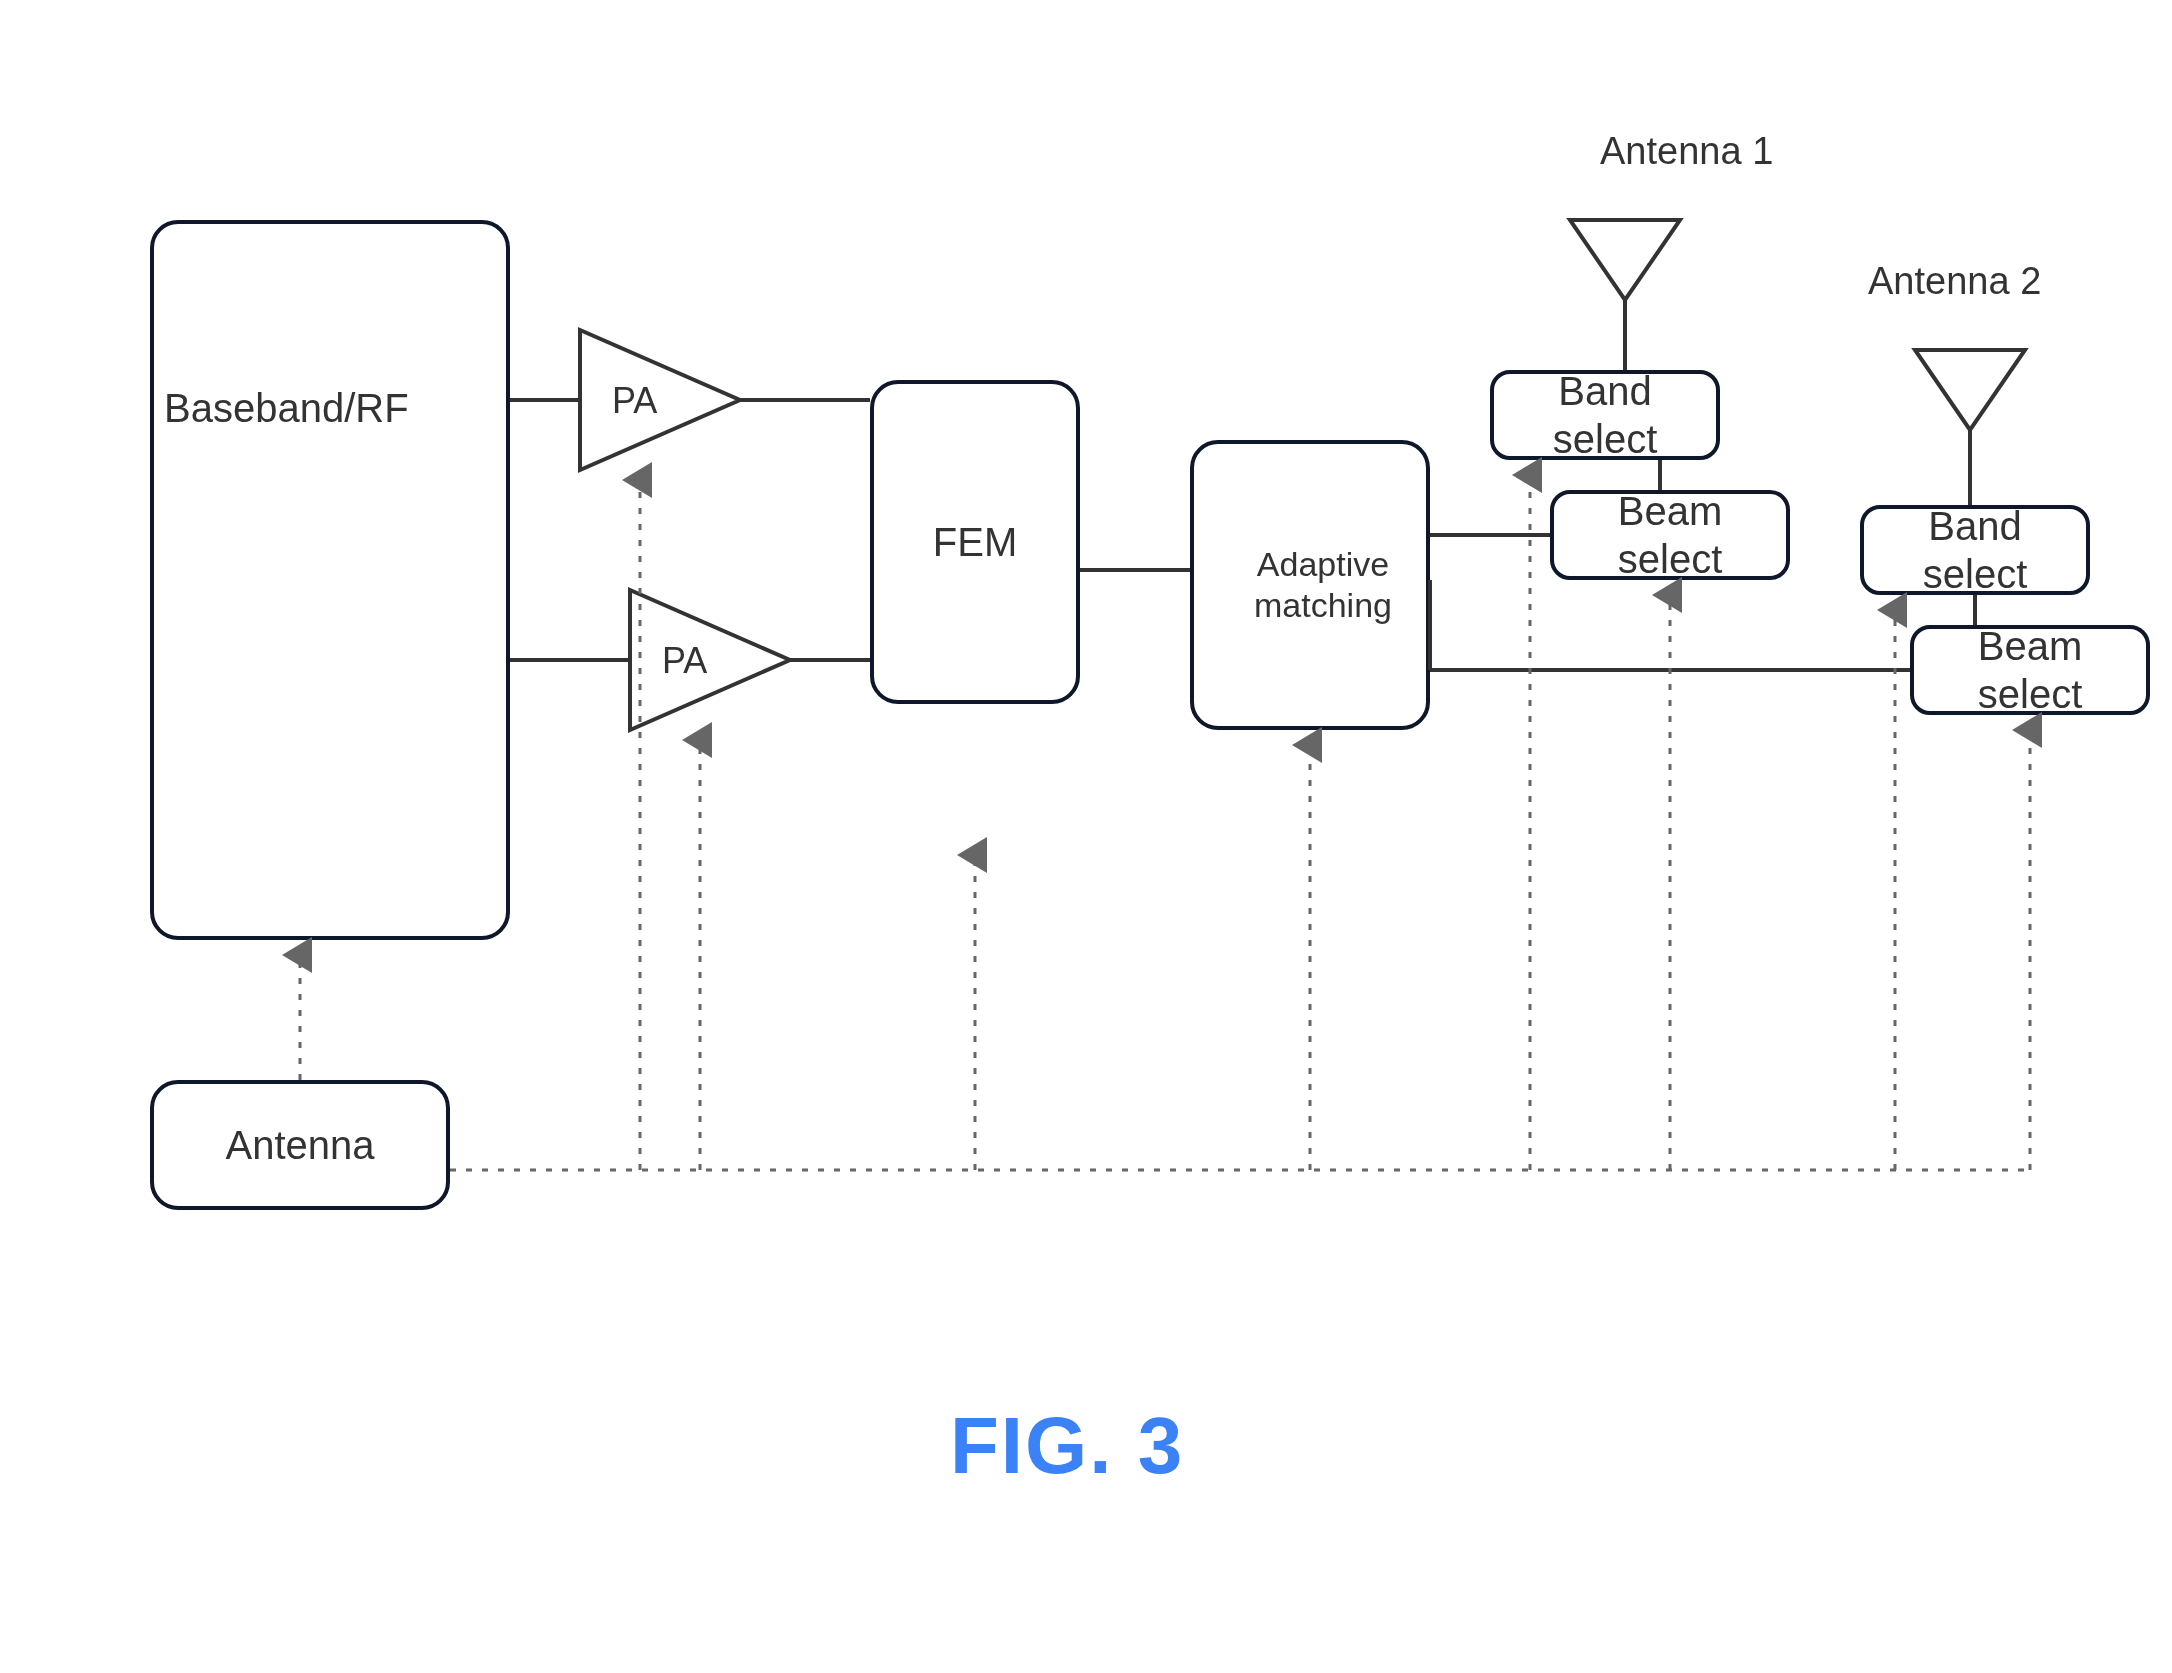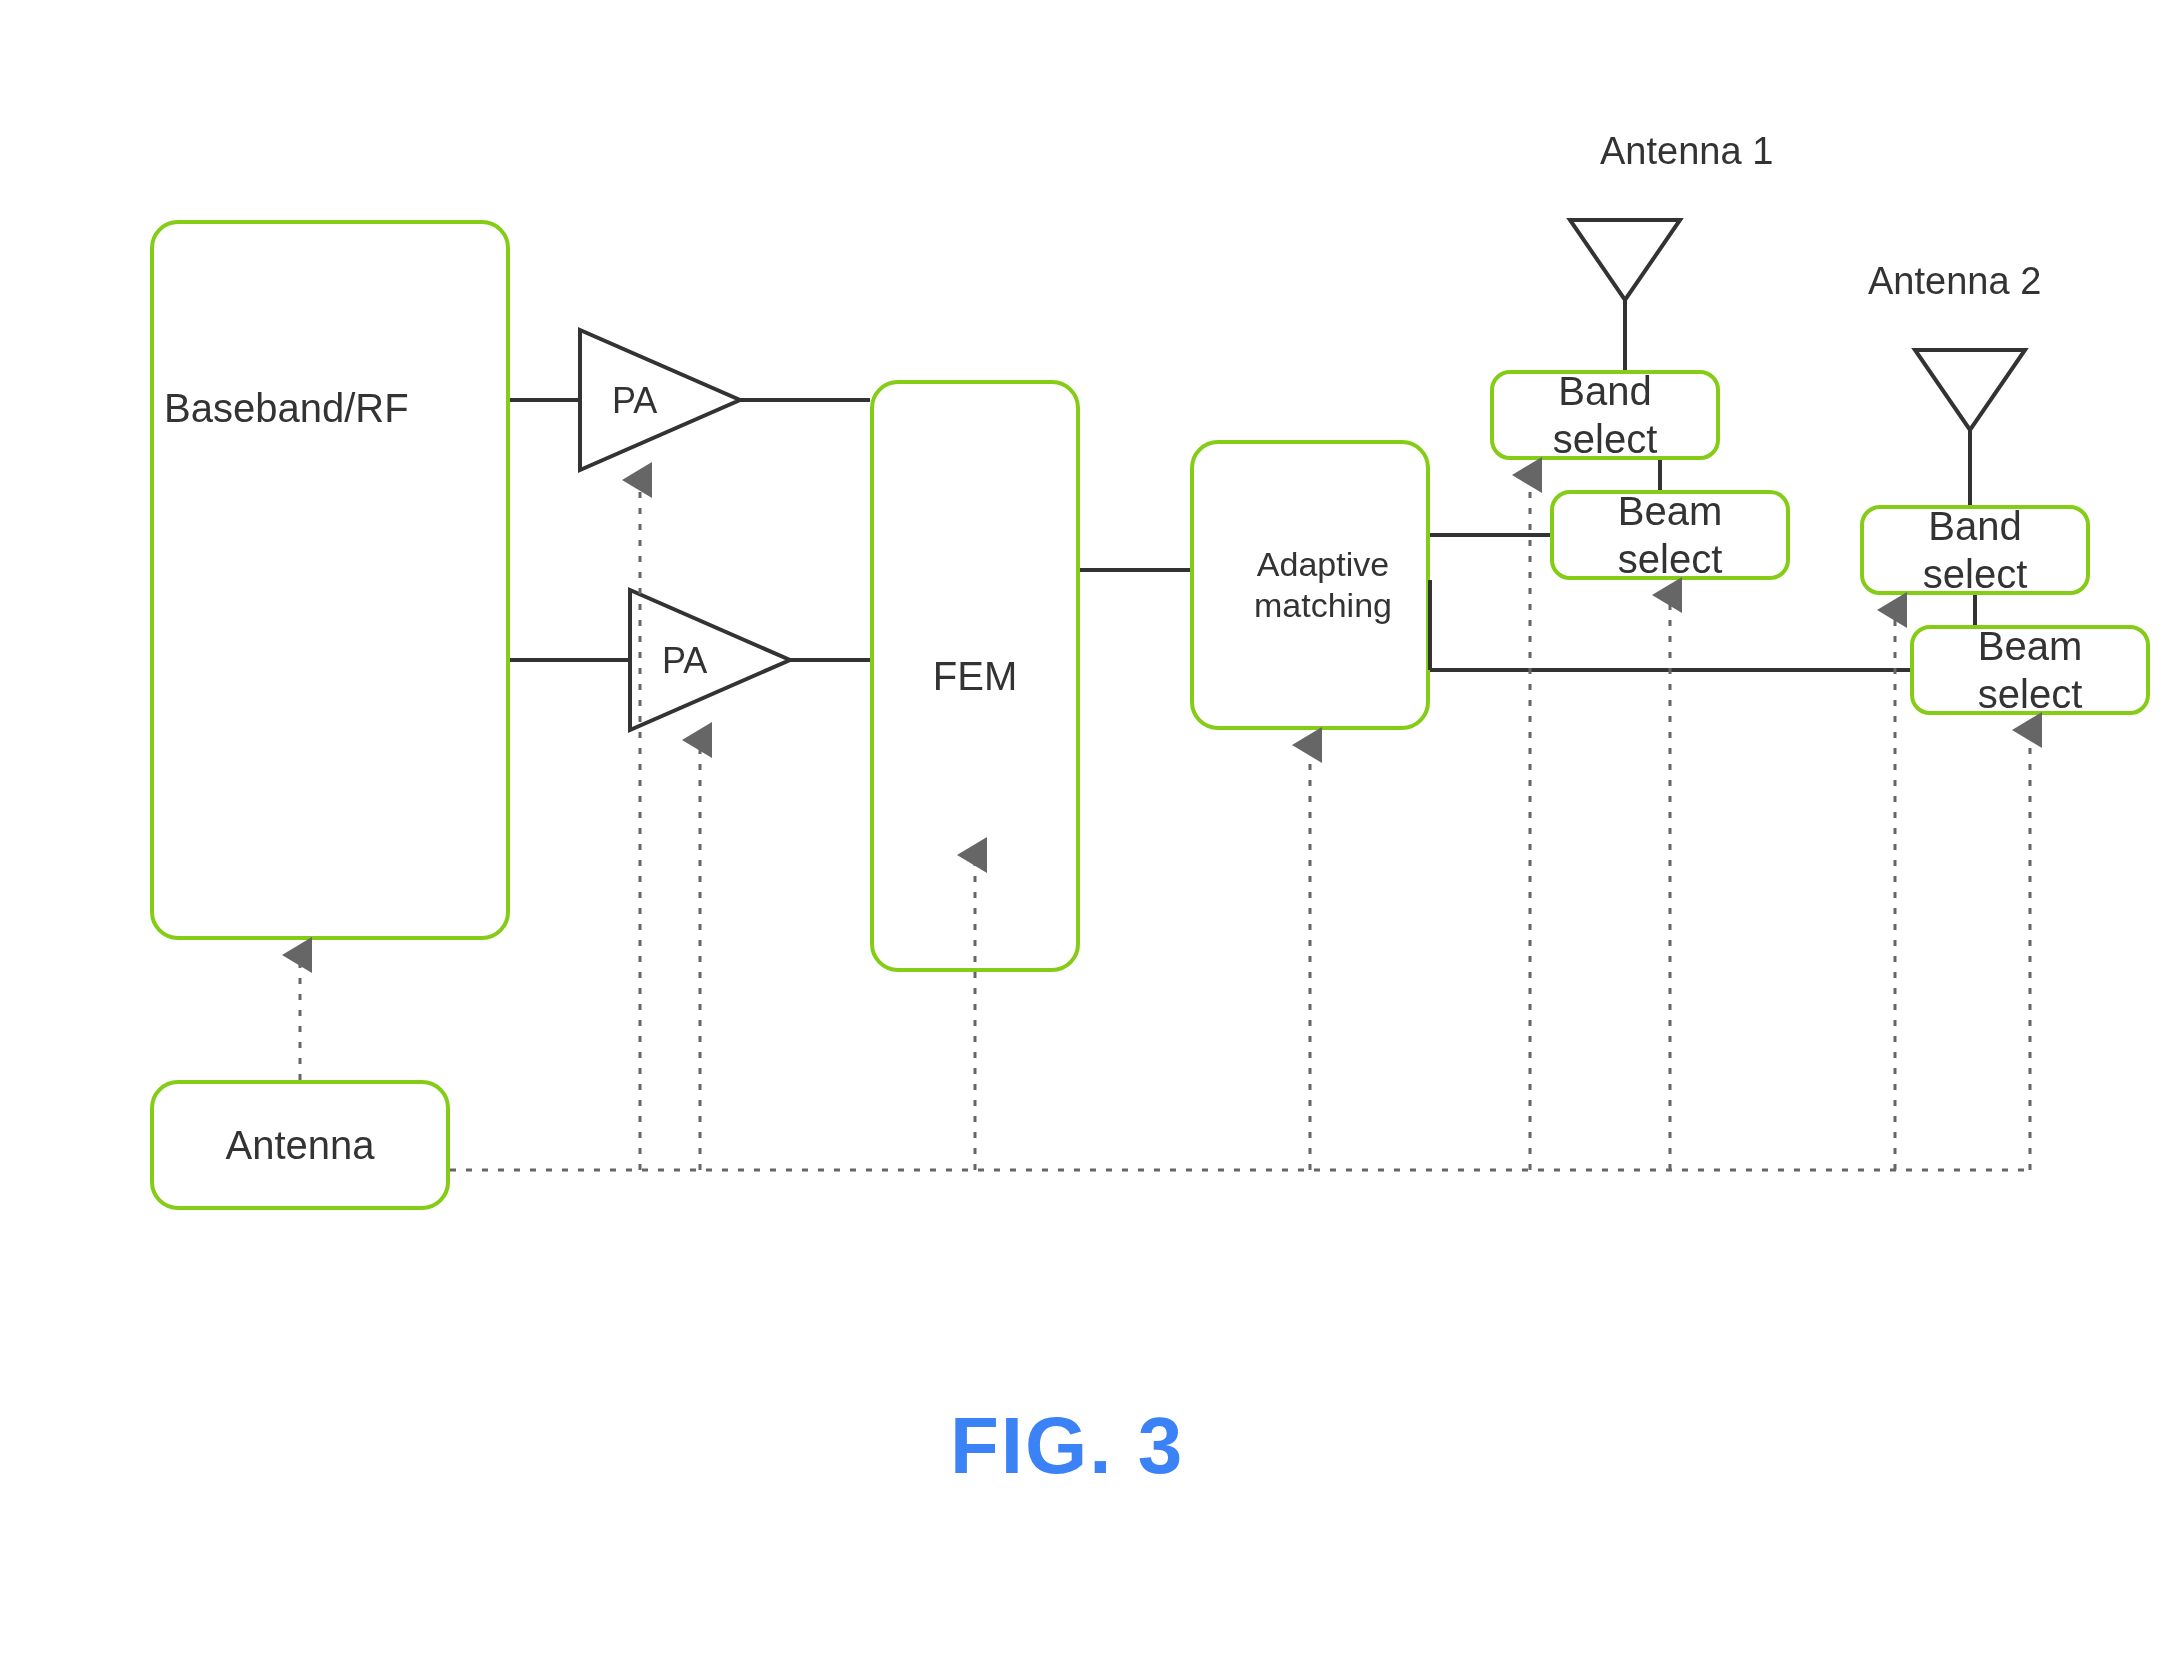--- a/index.html
+++ b/index.html
@@ -11,21 +11,21 @@
     font-family: Arial, Helvetica, sans-serif;
     color: #333;
   }
   .stage {
     position: relative;
     width: 2172px;
     height: 1673px;
   }
   .box {
     position: absolute;
-    border: 4px solid #84cc16;
+    border: 4px solid #0f172a;
     border-radius: 28px;
     background: #fff;
     display: flex;
     align-items: center;
     justify-content: center;
     text-align: center;
     box-sizing: border-box;
   }
   .lbl {
     font-size: 40px;
@@ -67,21 +67,21 @@
 <div class="stage">
 
   <div class="box" style="left:150px; top:220px; width:360px; height:720px; justify-content:flex-start; padding-top:160px; align-items:flex-start;">
     <span class="lbl">Baseband/RF</span>
   </div>
 
   <div class="box" style="left:150px; top:1080px; width:300px; height:130px;">
     <span class="lbl">Antenna</span>
   </div>
 
-  <div class="box" style="left:870px; top:380px; width:210px; height:592px;justify-content:center;">
+  <div class="box" style="left:870px; top:380px; width:210px; height:324px;justify-content:center;">
     <span class="lbl">FEM</span>
   </div>
 
   <div class="box" style="left:1190px; top:440px; width:240px; height:290px;">
     <span class="lbl lbl-sm">Adaptive matching</span>
   </div>
 
   <div class="box" style="left:1490px; top:370px; width:230px; height:90px; border-radius:20px;">
     <span class="lbl lbl-xs">Band select</span>
   </div>

